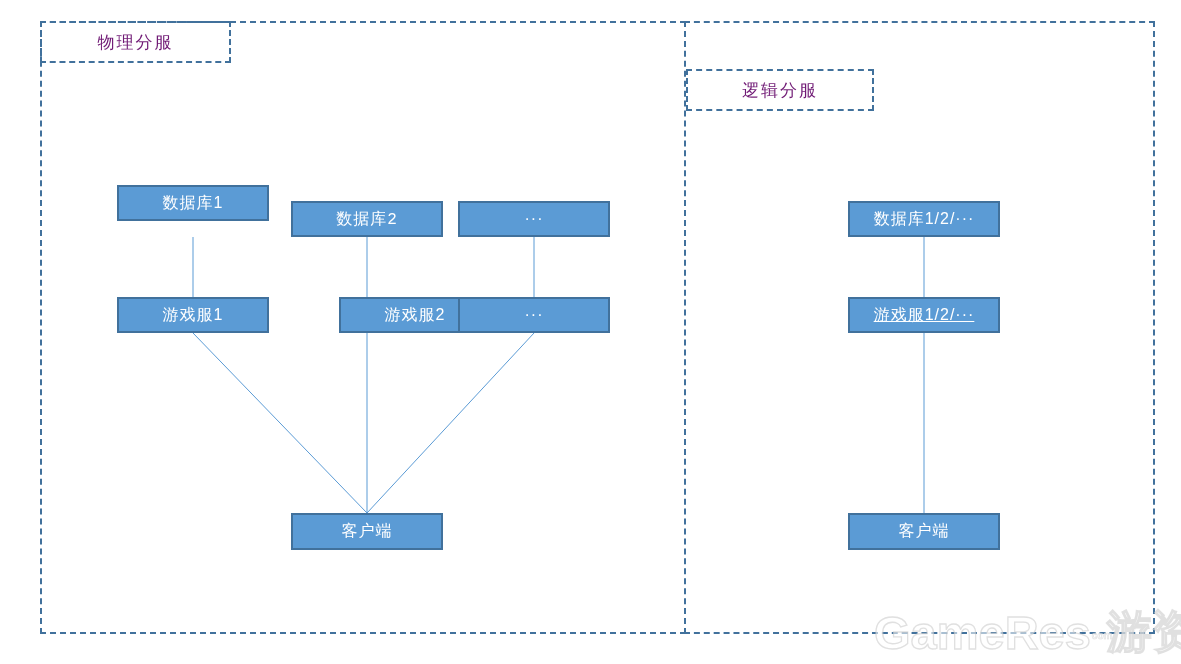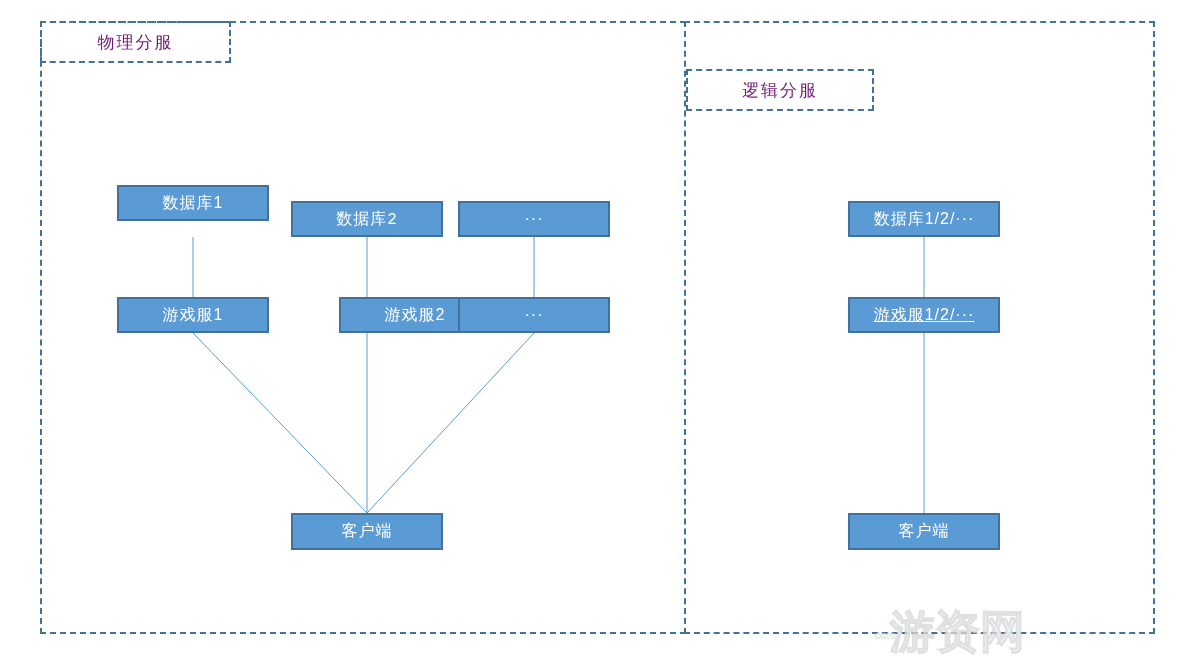--- a/index.html
+++ b/index.html
@@ -111,15 +111,16 @@
   <span>数据库1/2/···</span>
 </div>
 <div class="node" id="node-game-r">
   <span>游戏服1/2/···</span>
 </div>
 <div class="node" id="node-client-right">
   <span>客户端</span>
 </div>
 
 <div id="watermark">
+  <span class="wm-latin">GameRes</span>
   <span class="wm-small">com</span>
   <span class="wm-cjk">游资网</span>
 </div>
 
 </body></html>

